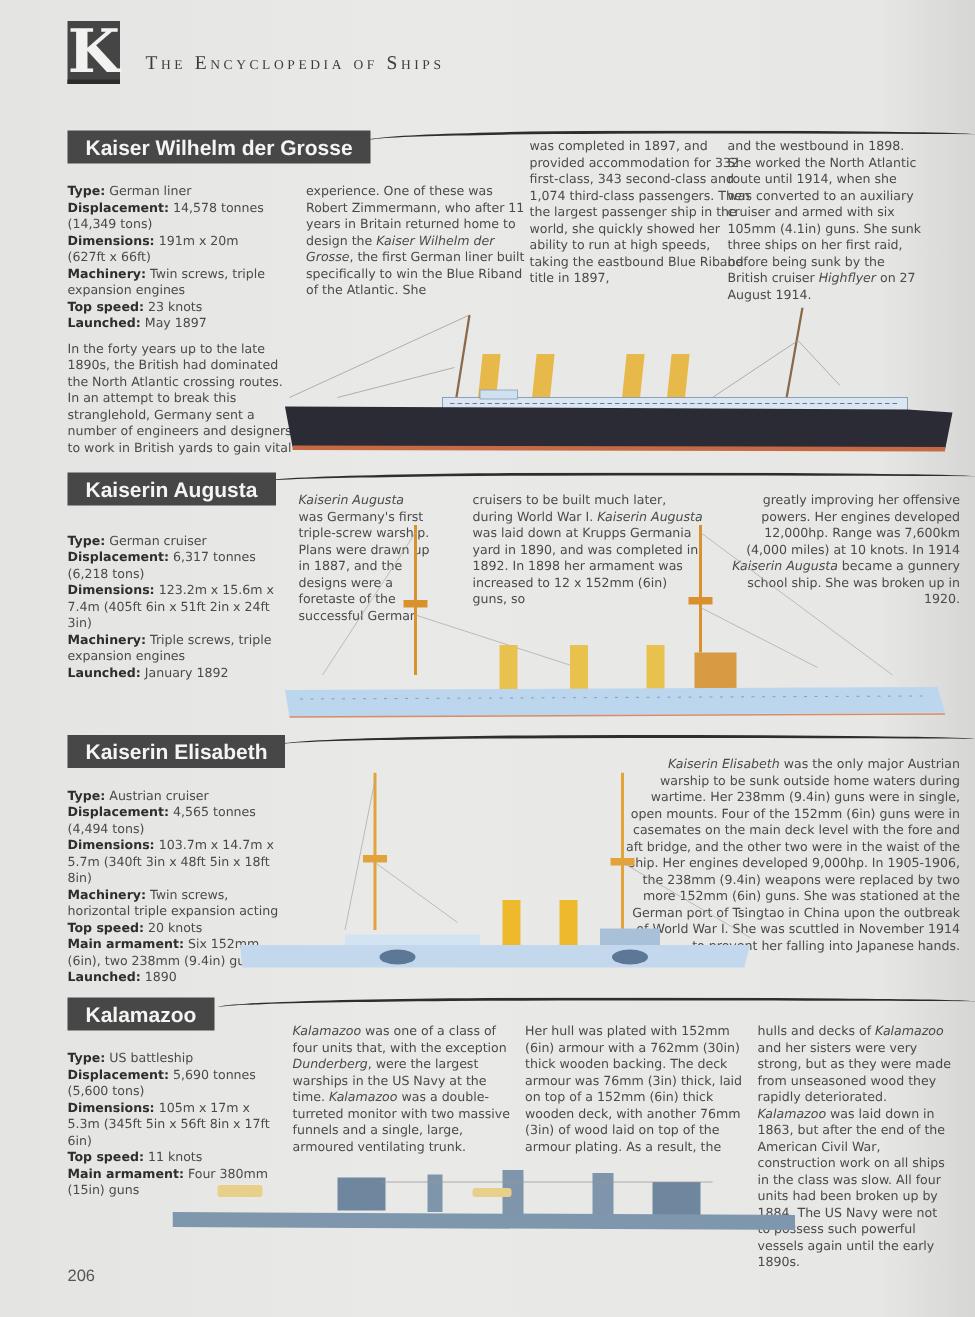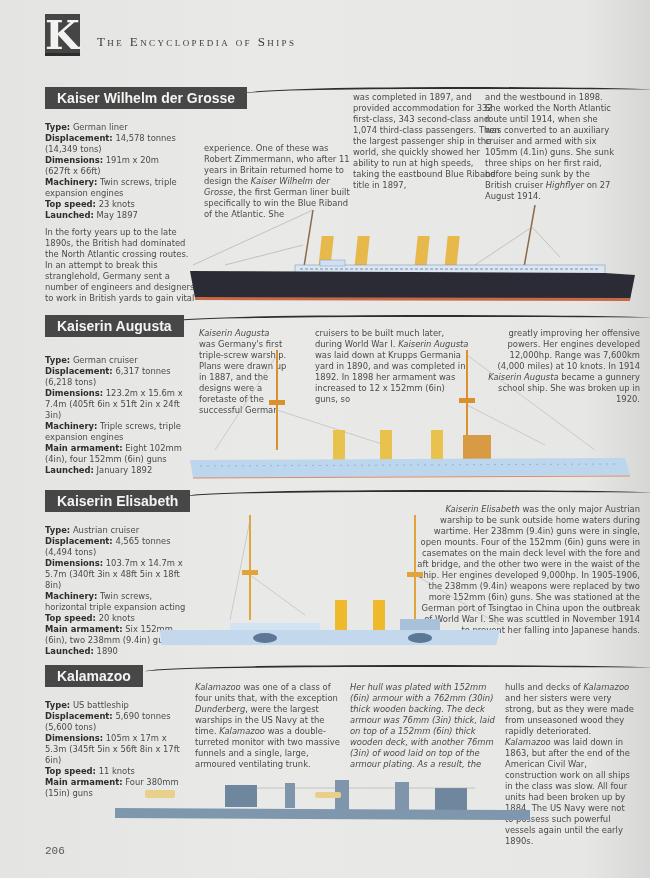--- a/index.html
+++ b/index.html
@@ -42,21 +42,21 @@
   .specs .row { display: block; }
   .specs b { color: #2e2e2e; font-weight: bold; }
   .para { position: absolute; font-size: 8.4px; line-height: 11px; color: #4a4a4a; }
   .para i { font-style: italic; }
   .right { text-align: right; }
   .center { text-align: left; }
 
   .ship { position: absolute; }
   .page-num {
     position: absolute; left: 45px; top: 845px;
-    font-family: Liberation Mono, monospace; font-size: 11px; color: #555;
+    font-family: Liberation Sans, sans-serif; font-size: 11px; color: #555;
   }
 </style>
 </head>
 <body>
 
 <div class="page">
 
   <div class="run-head">
     <div class="k-box">K</div>
     <div class="run-title">The Encyclopedia of Ships</div>
@@ -68,21 +68,21 @@
 
     <div class="specs" style="top:35px;width:140px;">
       <span class="row"><b>Type:</b> <span>German liner</span></span>
       <span class="row"><b>Displacement:</b> <span>14,578 tonnes (14,349 tons)</span></span>
       <span class="row"><b>Dimensions:</b> <span>191m x 20m (627ft x 66ft)</span></span>
       <span class="row"><b>Machinery:</b> <span>Twin screws, triple expansion engines</span></span>
       <span class="row"><b>Top speed:</b> <span>23 knots</span></span>
       <span class="row"><b>Launched:</b> <span>May 1897</span></span>
     </div>
     <div class="para" style="left:0;top:140px;width:150px;">In the forty years up to the late 1890s, the British had dominated the North Atlantic crossing routes. In an attempt to break this stranglehold, Germany sent a number of engineers and designers to work in British yards to gain vital</div>
-    <div class="para" style="left:159px;top:35px;width:150px;margin-top:21px;">experience. One of these was Robert Zimmermann, who after 11 years in Britain returned home to design the <i>Kaiser Wilhelm der Grosse</i>, the first German liner built specifically to win the Blue Riband of the Atlantic. She</div>
+    <div class="para" style="left:159px;top:35px;width:150px;">experience. One of these was Robert Zimmermann, who after 11 years in Britain returned home to design the <i>Kaiser Wilhelm der Grosse</i>, the first German liner built specifically to win the Blue Riband of the Atlantic. She</div>
     <div class="para" style="left:308px;top:5px;width:148px;">was completed in 1897, and provided accommodation for 332 first-class, 343 second-class and 1,074 third-class passengers. Then the largest passenger ship in the world, she quickly showed her ability to run at high speeds, taking the eastbound Blue Riband title in 1897,</div>
     <div class="para" style="left:440px;top:5px;width:130px;">and the westbound in 1898. She worked the North Atlantic route until 1914, when she was converted to an auxiliary cruiser and armed with six 105mm (4.1in) guns. She sunk three ships on her first raid, before being sunk by the British cruiser <i>Highflyer</i> on 27 August 1914.</div>
 
     <svg class="ship" style="left:140px;top:118px;" width="460" height="100" viewBox="0 0 460 100">
       <line x1="128" y1="5" x2="118" y2="68" stroke="#8a6a4a" stroke-width="1.5"></line>
       <line x1="128" y1="5" x2="8" y2="60" stroke="#999" stroke-width="0.5"></line>
       <line x1="118" y1="40" x2="40" y2="60" stroke="#999" stroke-width="0.5"></line>
       <line x1="350" y1="0" x2="338" y2="68" stroke="#8a6a4a" stroke-width="1.5"></line>
       <line x1="347" y1="22" x2="290" y2="60" stroke="#999" stroke-width="0.5"></line>
       <line x1="347" y1="22" x2="375" y2="52" stroke="#999" stroke-width="0.5"></line>
@@ -100,21 +100,20 @@
 
   <div class="section" style="top:315px;height:170px;">
     <div class="sec-rule" style="left:125px;"></div>
     <div class="sec-title">Kaiserin Augusta</div>
 
     <div class="specs" style="top:40px;width:140px;">
       <span class="row"><b>Type:</b> <span>German cruiser</span></span>
       <span class="row"><b>Displacement:</b> <span>6,317 tonnes (6,218 tons)</span></span>
       <span class="row"><b>Dimensions:</b> <span>123.2m x 15.6m x 7.4m (405ft 6in x 51ft 2in x 24ft 3in)</span></span>
       <span class="row"><b>Machinery:</b> <span>Triple screws, triple expansion engines</span></span>
-      <span class="row"><b>Main armament:</b> <span>Eight 102mm (4in), four 152mm (6in) guns</span></span>
       <span class="row"><b>Launched:</b> <span>January 1892</span></span>
     </div>
     <div class="para" style="left:154px;top:13px;width:88px;"><i>Kaiserin Augusta</i> was Germany's first triple-screw warship. Plans were drawn up in 1887, and the designs were a foretaste of the successful German</div>
     <div class="para center" style="left:270px;top:13px;width:155px;">cruisers to be built much later, during World War I. <i>Kaiserin Augusta</i> was laid down at Krupps Germania yard in 1890, and was completed in 1892. In 1898 her armament was increased to 12 x 152mm (6in) guns, so</div>
     <div class="para right" style="left:440px;top:13px;width:155px;">greatly improving her offensive powers. Her engines developed 12,000hp. Range was 7,600km (4,000 miles) at 10 knots. In 1914 <i>Kaiserin Augusta</i> became a gunnery school ship. She was broken up in 1920.</div>
 
     <svg class="ship" style="left:140px;top:35px;" width="455" height="130" viewBox="0 0 455 130">
       <line x1="92" y1="0" x2="92" y2="100" stroke="#d9912e" stroke-width="2"></line>
       <rect x="84" y="50" width="16" height="5" fill="#d9912e"></rect>
       <line x1="282" y1="0" x2="282" y2="85" stroke="#d9912e" stroke-width="2"></line>
@@ -171,21 +170,21 @@
     <div class="sec-title">Kalamazoo</div>
 
     <div class="specs" style="top:35px;width:140px;">
       <span class="row"><b>Type:</b> <span>US battleship</span></span>
       <span class="row"><b>Displacement:</b> <span>5,690 tonnes (5,600 tons)</span></span>
       <span class="row"><b>Dimensions:</b> <span>105m x 17m x 5.3m (345ft 5in x 56ft 8in x 17ft 6in)</span></span>
       <span class="row"><b>Top speed:</b> <span>11 knots</span></span>
       <span class="row"><b>Main armament:</b> <span>Four 380mm (15in) guns</span></span>
     </div>
     <div class="para" style="left:150px;top:17px;width:150px;"><i>Kalamazoo</i> was one of a class of four units that, with the exception <i>Dunderberg</i>, were the largest warships in the US Navy at the time. <i>Kalamazoo</i> was a double-turreted monitor with two massive funnels and a single, large, armoured ventilating trunk.</div>
-    <div class="para" style="left:305px;top:17px;width:145px;font-style:italic;">Her hull was plated with 152mm (6in) armour with a 762mm (30in) thick wooden backing. The deck armour was 76mm (3in) thick, laid on top of a 152mm (6in) thick wooden deck, with another 76mm (3in) of wood laid on top of the armour plating. As a result, the</div>
+    <div class="para" style="left:305px;top:17px;width:145px;">Her hull was plated with 152mm (6in) armour with a 762mm (30in) thick wooden backing. The deck armour was 76mm (3in) thick, laid on top of a 152mm (6in) thick wooden deck, with another 76mm (3in) of wood laid on top of the armour plating. As a result, the</div>
     <div class="para" style="left:460px;top:17px;width:130px;">hulls and decks of <i>Kalamazoo</i> and her sisters were very strong, but as they were made from unseasoned wood they rapidly deteriorated. <i>Kalamazoo</i> was laid down in 1863, but after the end of the American Civil War, construction work on all ships in the class was slow. All four units had been broken up by 1884. The US Navy were not to possess such powerful vessels again until the early 1890s.</div>
 
     <svg class="ship" style="left:70px;top:115px;" width="420" height="50" viewBox="0 0 420 50">
       <rect x="30" y="10" width="30" height="8" rx="2" fill="#e8cf8a"></rect>
       <rect x="110" y="5" width="32" height="22" fill="#6f879e"></rect>
       <rect x="170" y="3" width="10" height="25" fill="#7e95ab"></rect>
       <rect x="220" y="0" width="14" height="30" fill="#7e95ab"></rect>
       <rect x="280" y="2" width="14" height="30" fill="#7e95ab"></rect>
       <rect x="200" y="12" width="26" height="6" rx="2" fill="#e8cf8a"></rect>
       <rect x="320" y="8" width="32" height="22" fill="#6f879e"></rect>

